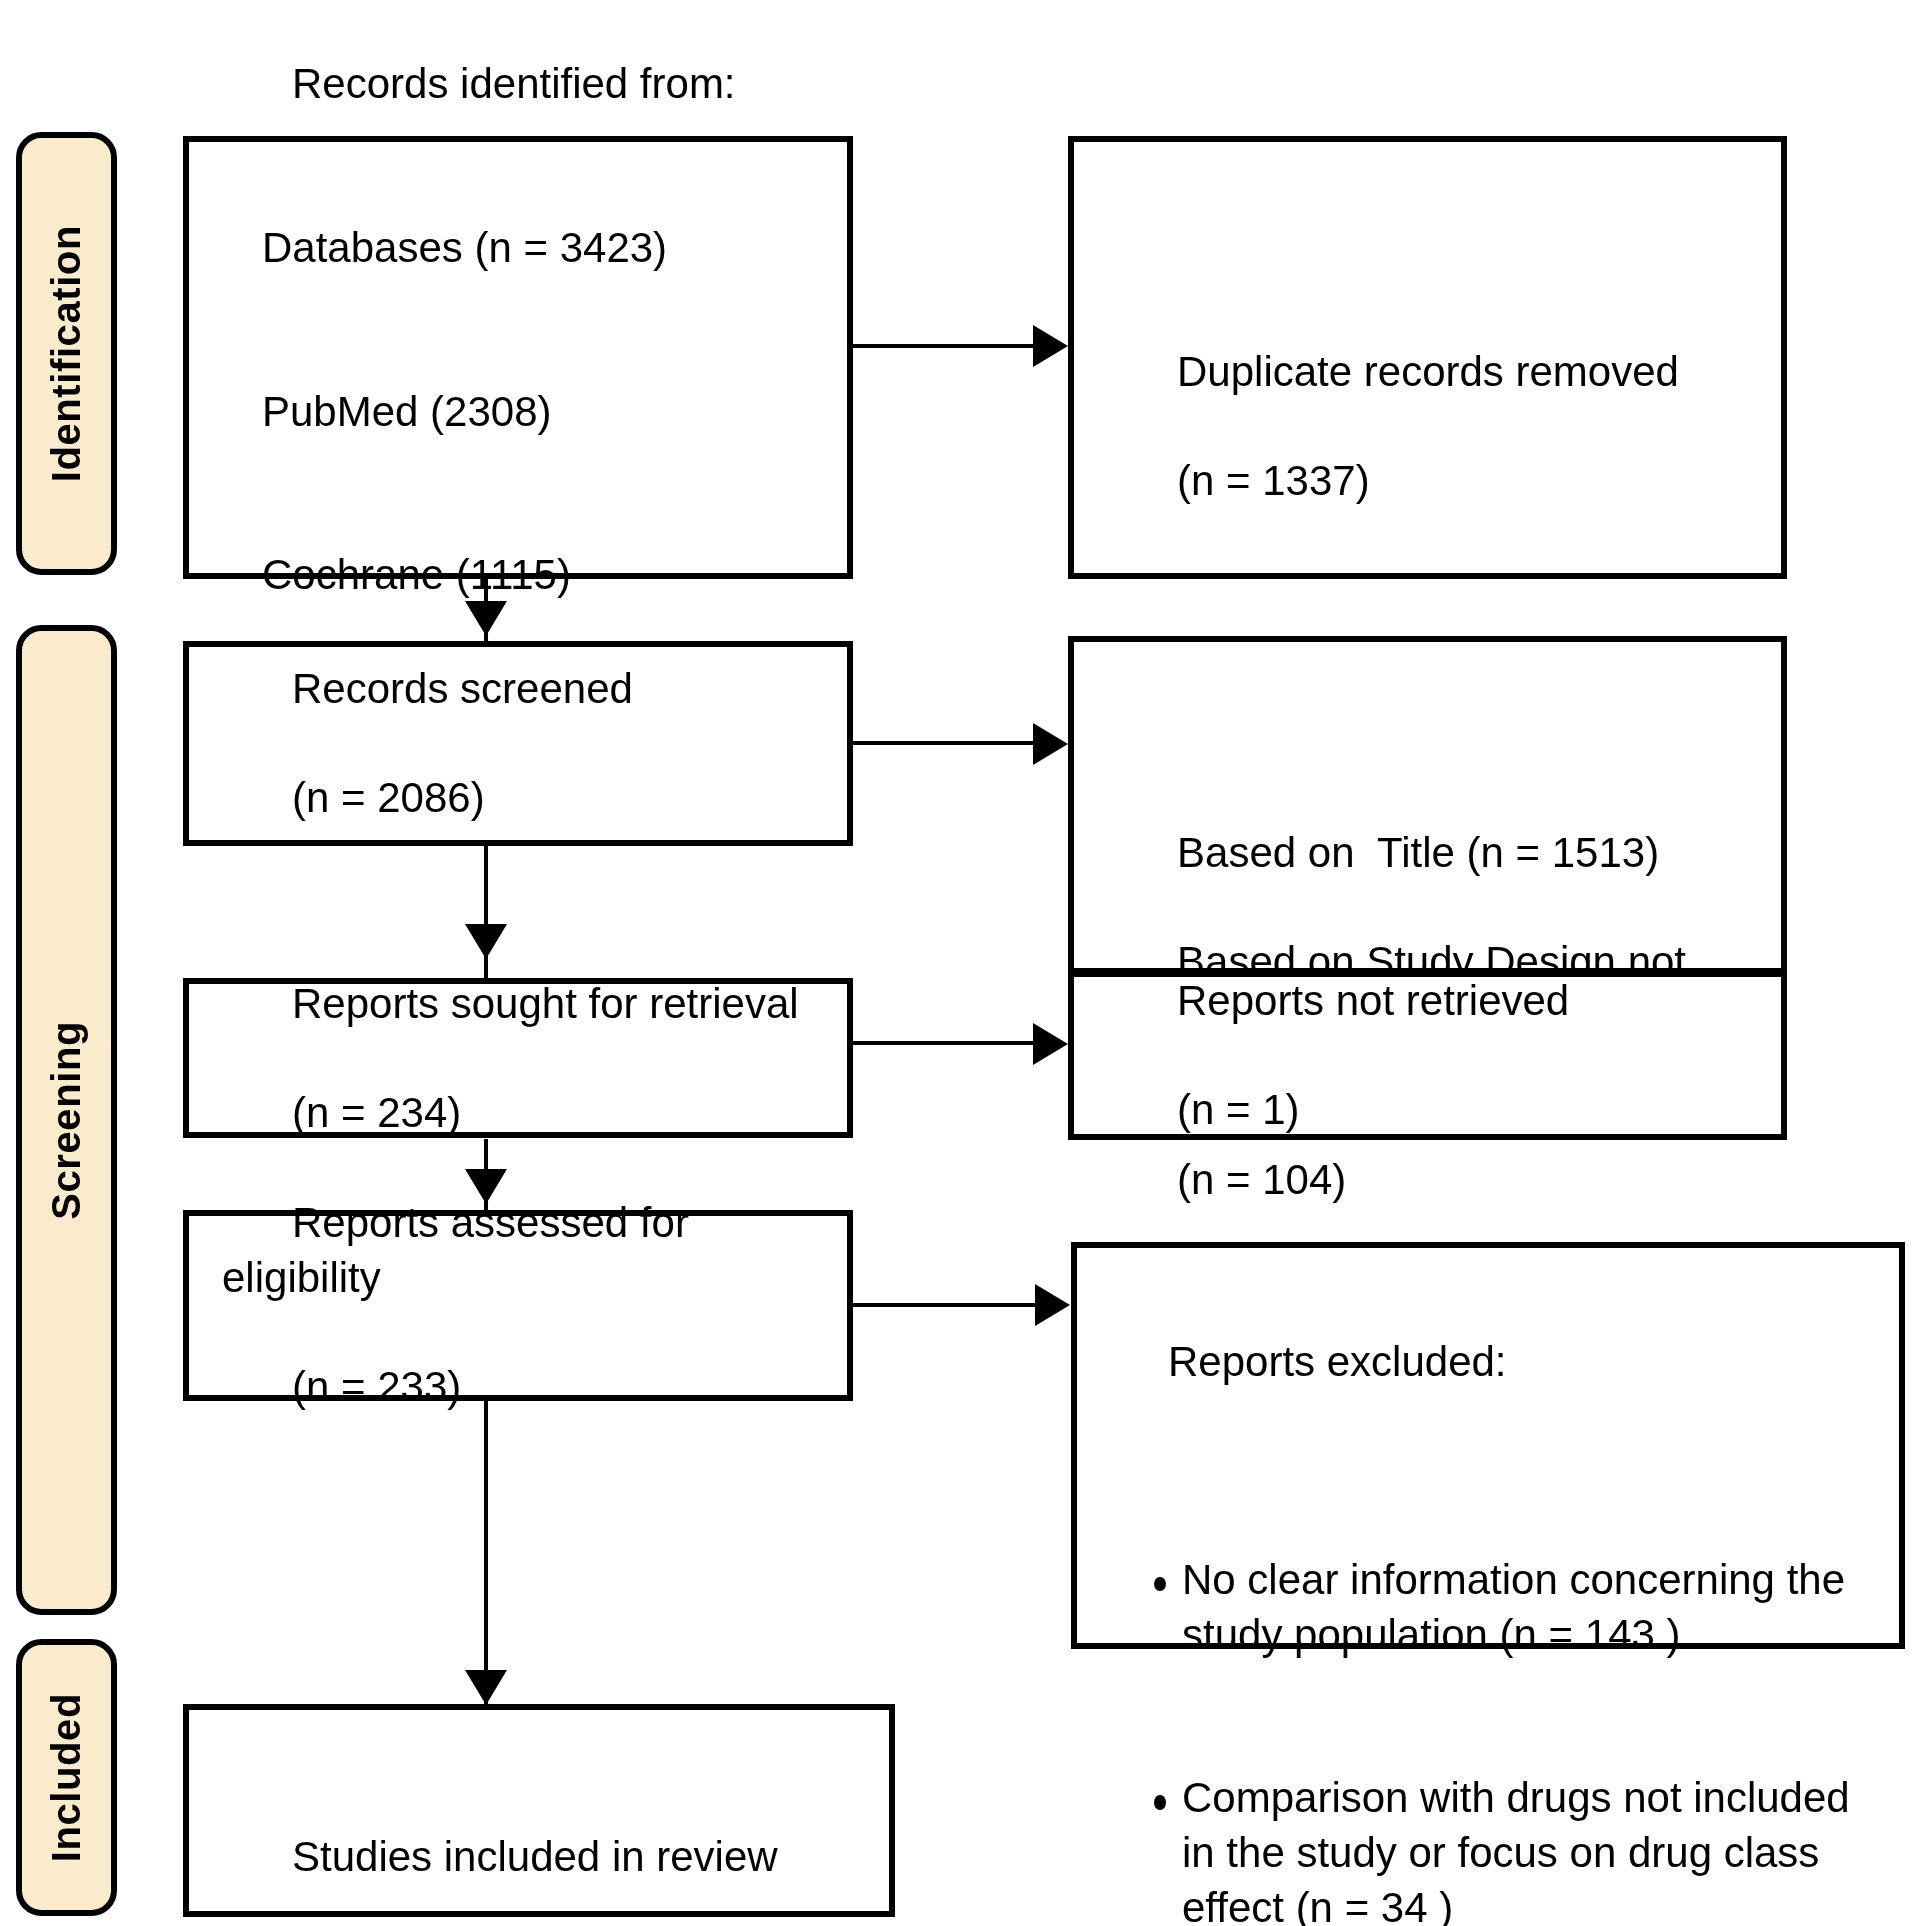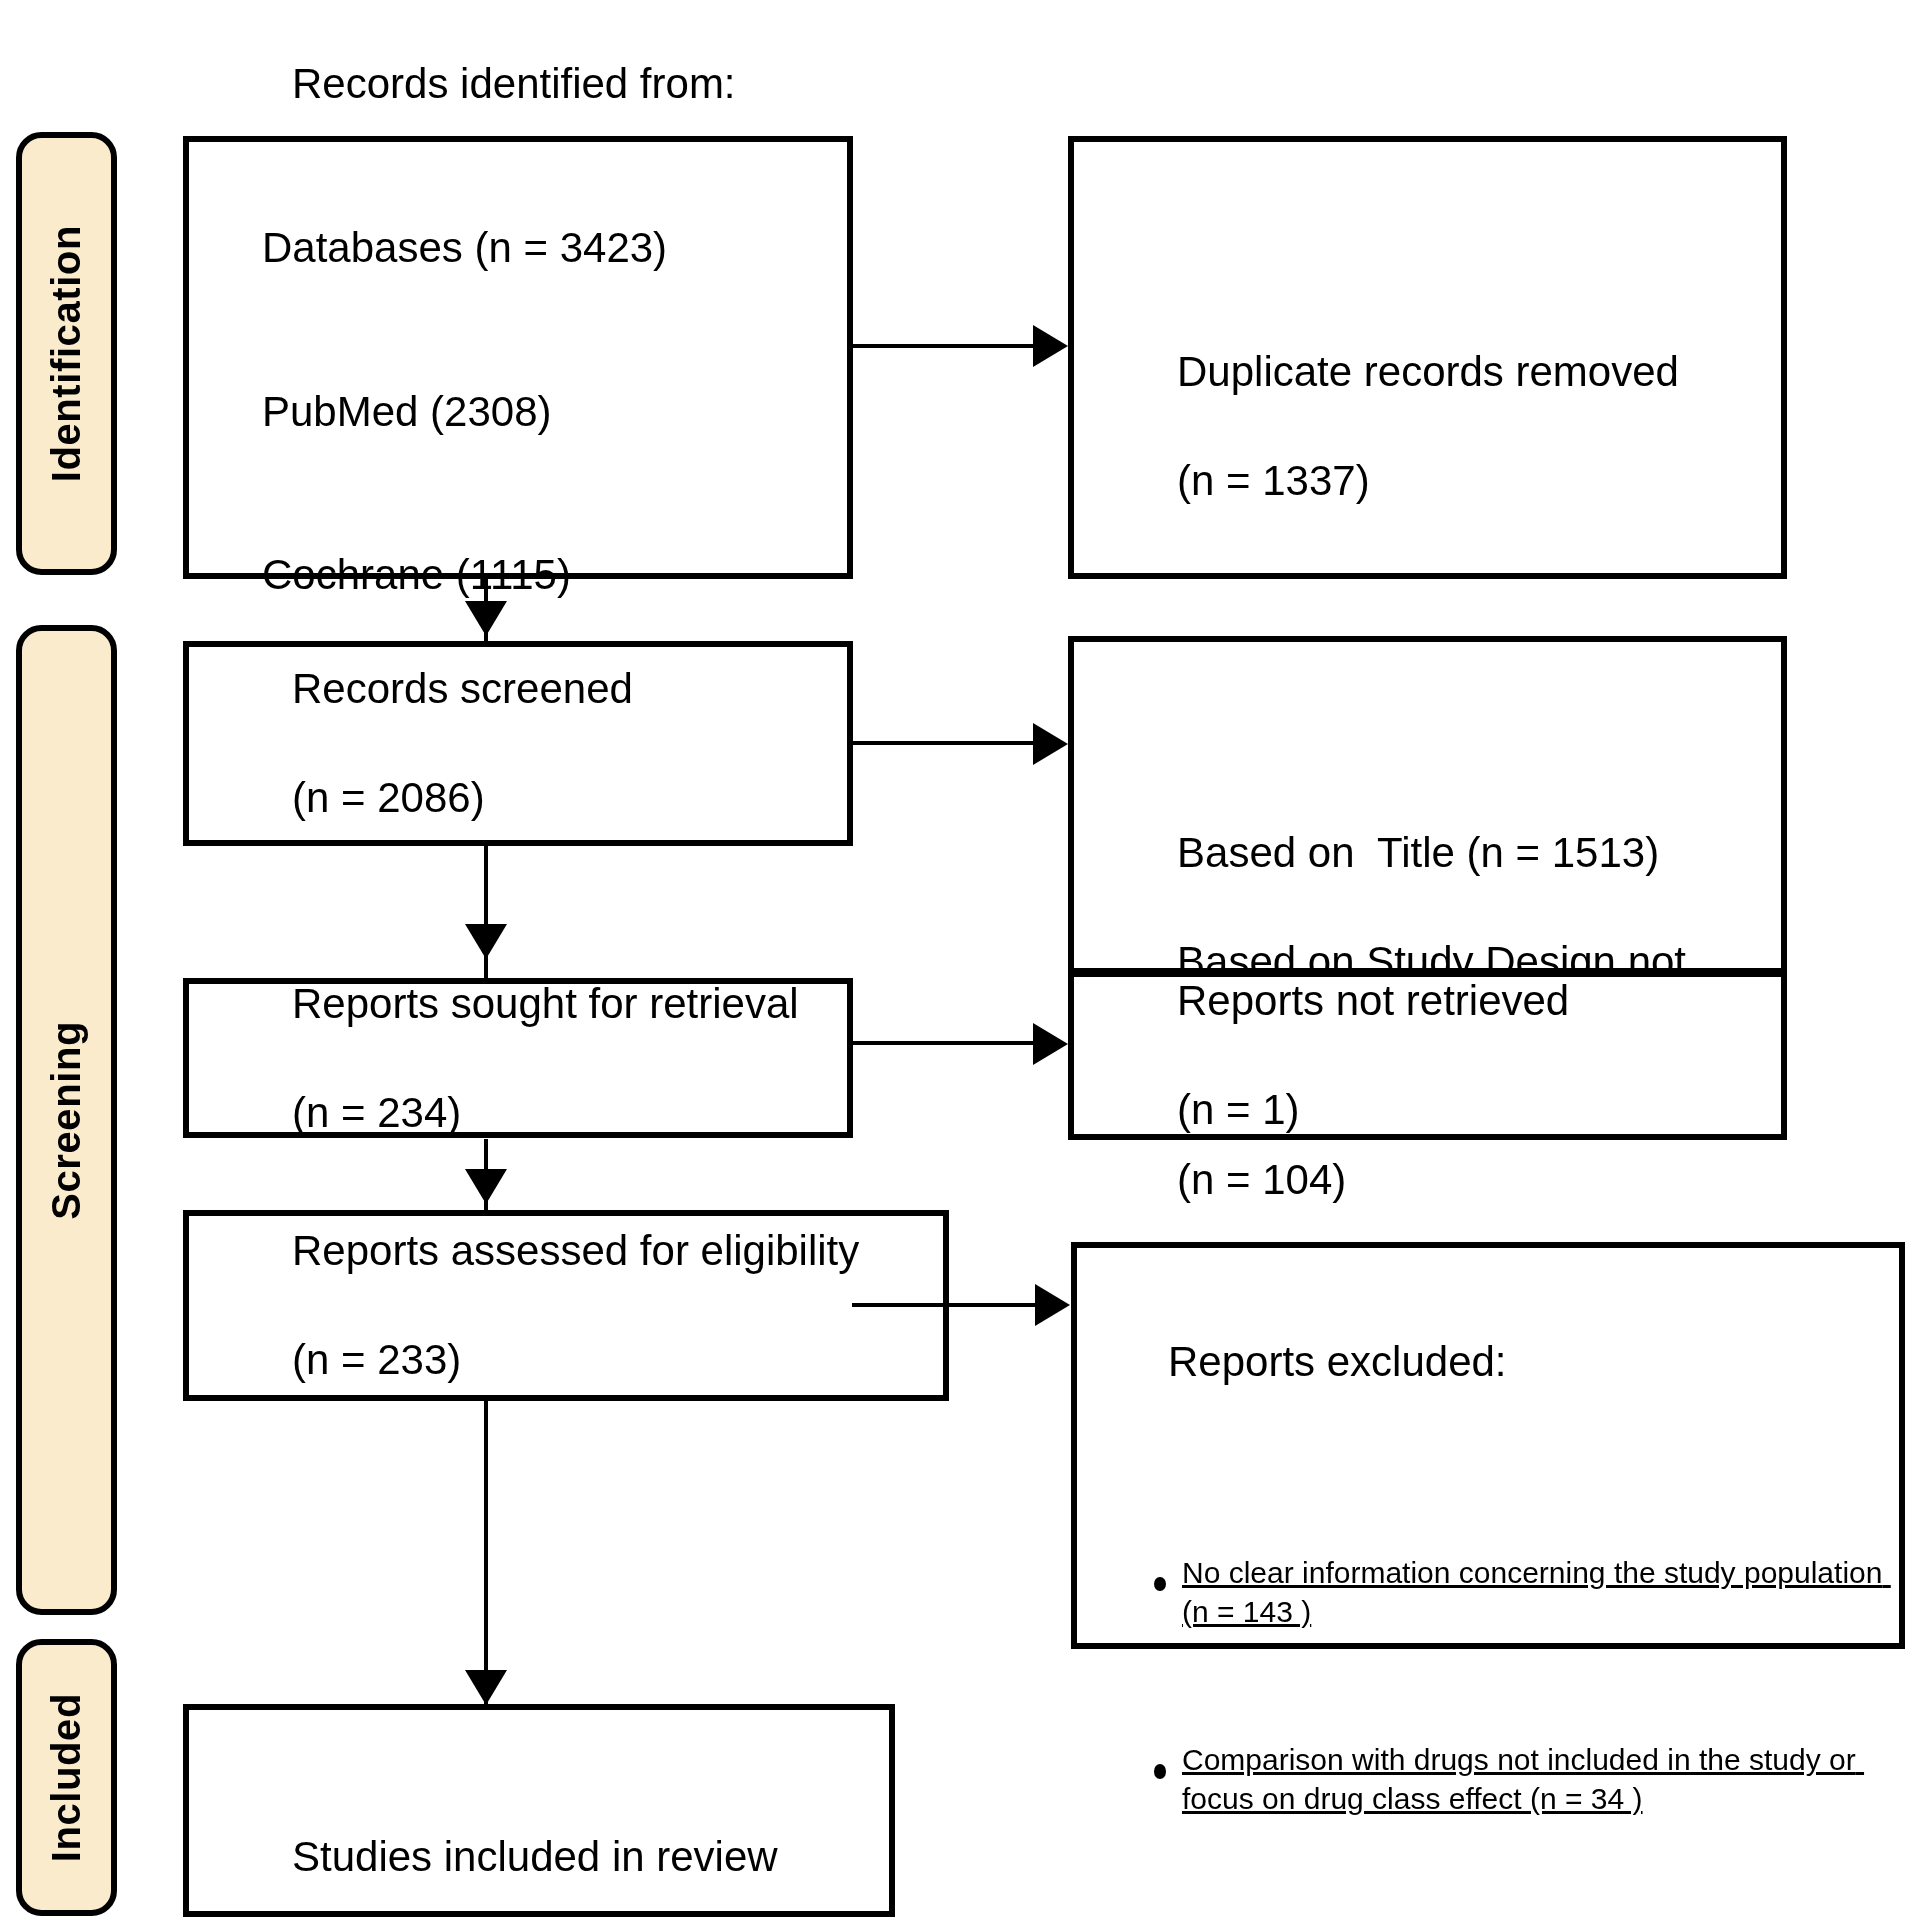--- a/index.html
+++ b/index.html
@@ -67,23 +67,22 @@
 
   
   ul.bullets{
     margin:0;padding:0 0 0 53px;
     list-style:none;
   }
   ul.bullets li{
     position:relative;
     margin:0 0 0 0;
     padding-left:31px;
-    font-size:30px;
+    font-size:42px;
     line-height:1.30;
-    text-decoration:underline;
   }
   ul.bullets li::before{
     content:"";
     position:absolute;
     left:3.3px;top:24px;
     width:12px;height:14.4px;
     background:#000;
     border-radius:50%;
   }
 
@@ -182,21 +181,21 @@
       <span>(n = 1)</span>
     </div>
   </div>
 
   <div class="h-line" style="left:852px;top:1041px;width:183px;"></div>
   <div class="arrow-right" style="left:1033px;top:1023px;"></div>
 
   <div class="v-line" style="left:484px;top:1139px;width:3.9px;height:83px;"></div>
   <div class="arrow-down" style="left:465px;top:1169px;"></div>
 
-  <div class="node" style="left:183px;top:1210px;width:766px;height:191px;">
+  <div class="node" style="left:183px;top:1210px;width:670px;height:191px;">
     <div class="body vcenter">
       <span>Reports assessed for eligibility</span><br>
       <span>(n = 233)</span>
     </div>
   </div>
 
   <div class="node" style="left:1071px;top:1216px;width:834px;height:407px;margin-top:26px;">
     <div class="body" style="top:32px;left:21px;right:12px;">
       <span>Reports excluded:</span>
       <ul class="bullets">

